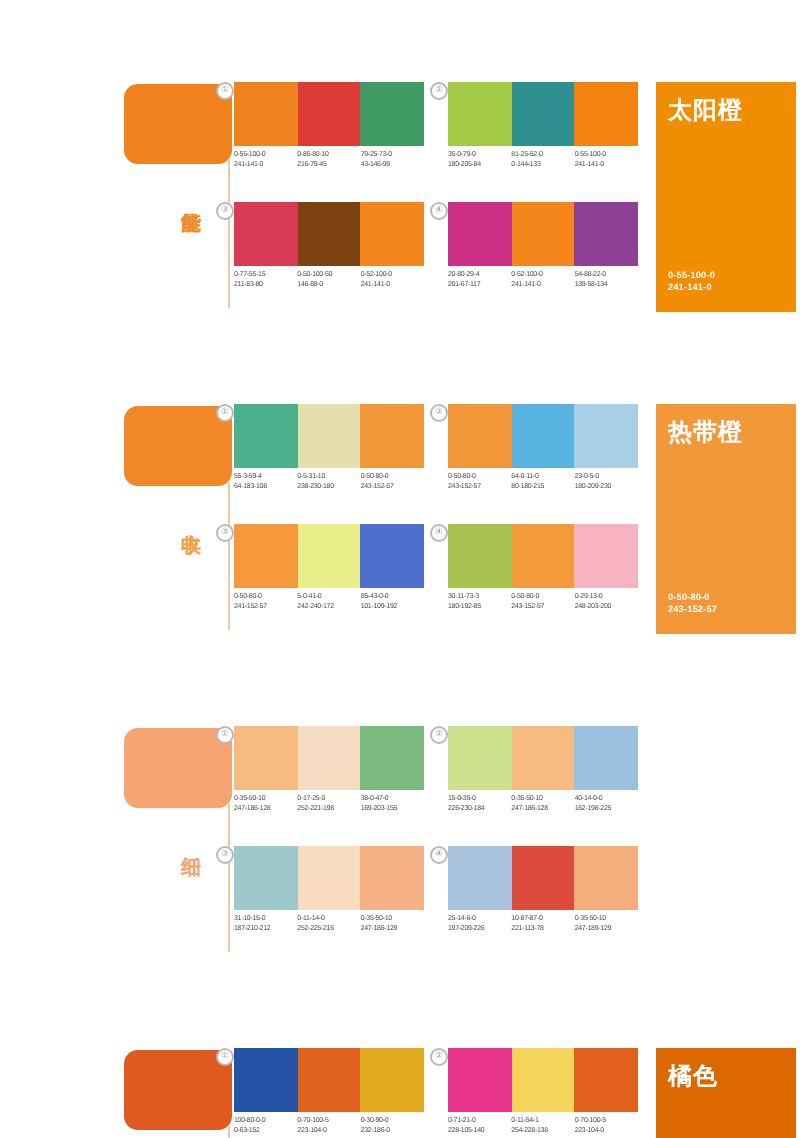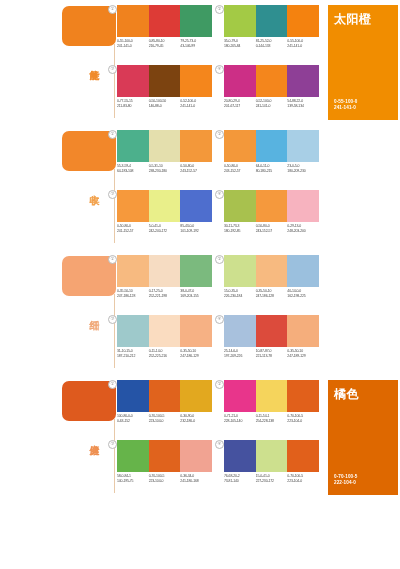--- a/index.html
+++ b/index.html
@@ -22,20 +22,21 @@
     height: 569px;
     background: #ffffff;
   }
 
   
   .section {
     position: relative;
     width: 400px;
     height: 125px;
     box-sizing: border-box;
+    margin-top: 36px;
   }
   .section-inner {
     position: relative;
     width: 100%;
     height: 100%;
   }
 
   
   .hero-wrap {
     position: absolute;
@@ -376,20 +377,27 @@
                 <div class="code-cmyk">0-50-80-0</div>
                 <div class="code-rgb">243-152-57</div>
               </div>
               <div class="code-col">
                 <div class="code-cmyk">0-29-13-0</div>
                 <div class="code-rgb">248-203-200</div>
               </div>
             </div>
           </div>
         </div>
+      <div class="named" style="background: rgb(243, 152, 57);">
+        <div class="named-title">热带橙</div>
+        <div class="named-codes">
+          <div class="named-cmyk">0-50-80-0</div>
+          <div class="named-rgb">243-152-57</div>
+        </div>
+      </div>
     </div>
   </div>
     <div class="section">
     <div class="section-inner">
       <div class="hero-wrap">
         <div class="hero-shape" style="background: rgb(245, 164, 114);"></div>
         <div class="hero-stem" style="background: rgb(232, 201, 168);"></div>
       </div>
       <div class="keyword" style="color: rgb(240, 168, 120);">纤细</div>
       <div class="palettes">

